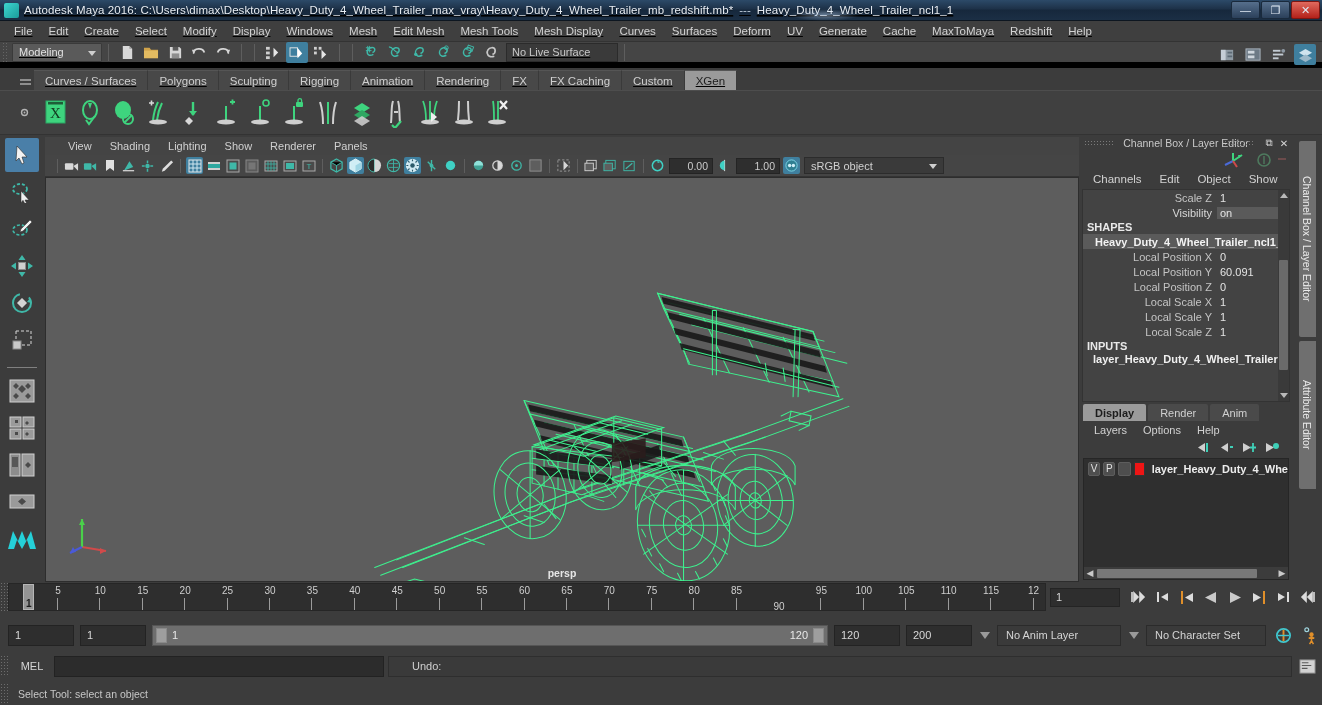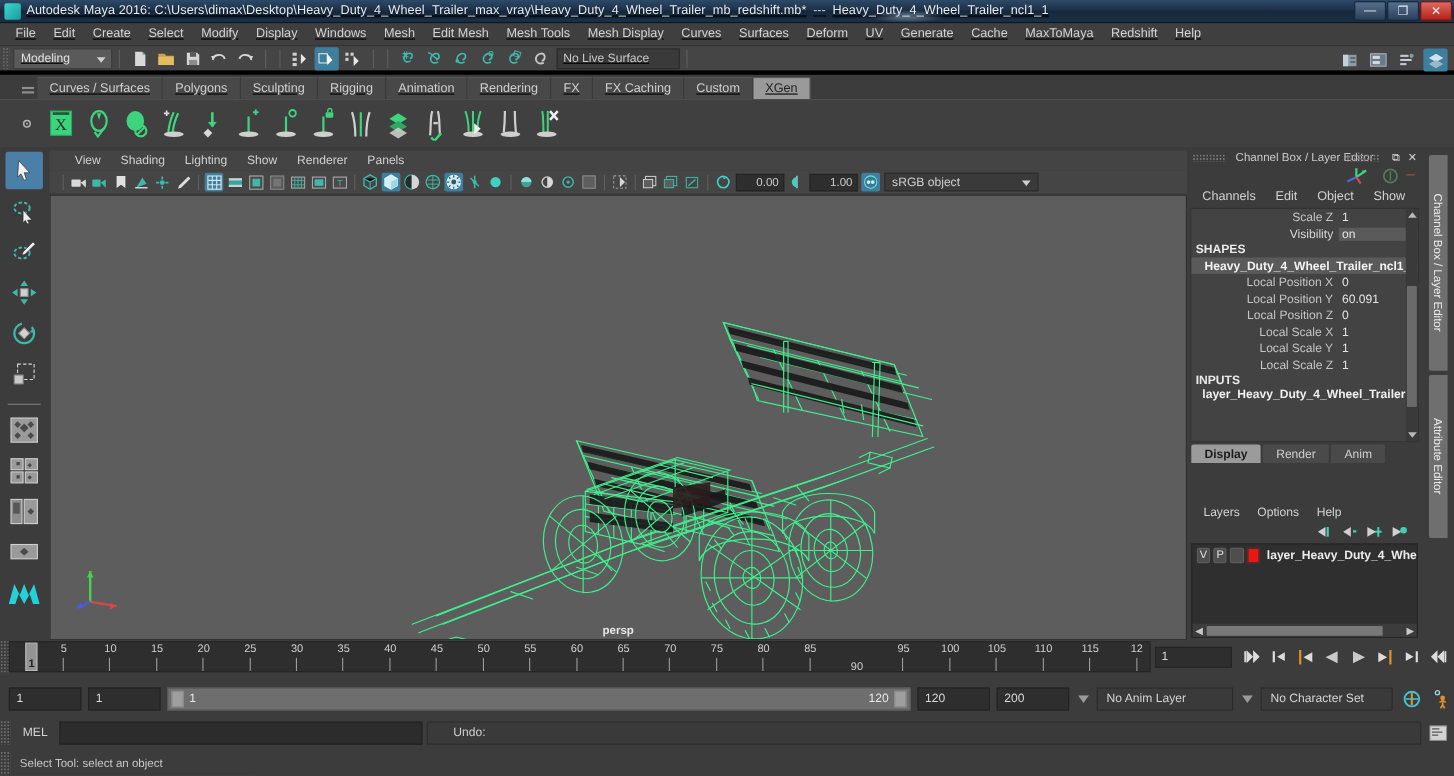--- a/index.html
+++ b/index.html
@@ -51,21 +51,21 @@
     height: 21px; background: #3f3f3f; display: flex; align-items: center;
     padding-left: 6px; border-bottom: 1px solid #333;
   }
   .menubar .mi {
     color: #d3d3d3; font-size: 11.5px; padding: 2px 8px; white-space: nowrap;
   }
 
   
   .statusbar {
     height: 26px; background: #454545; display: flex; align-items: center;
-    padding-left: 2px; border-bottom: 4px solid #000000; position: relative;
+    padding-left: 2px; border-bottom: 6px solid #000000; position: relative;
   }
   .grip {
     width: 7px; height: 20px; margin-right: 3px; flex:0 0 auto;
     background-image: radial-gradient(#6d6d6d 40%, transparent 41%);
     background-size: 3px 3px; opacity: .8;
   }
   .modesel {
     width: 90px; height: 19px; background: #5a5a5a; border: 1px solid #3a3a3a;
     color: #e2e2e2; font-size: 11px; display: flex; align-items: center;
     padding-left: 6px; position: relative; border-radius: 1px;
@@ -222,21 +222,21 @@
   .cbscroll .ar.b i { border-top: 5px solid #b9b9b9; }
 
   
   .ledit { height: 180px; display: flex; flex-direction: column; }
   .ltabs { height: 19px; display: flex; padding-left: 3px; gap: 2px; align-items: flex-end; }
   .ltab {
     padding: 0 12px; height: 17px; display:flex;align-items:center;
     font-size:11px; color:#d0d0d0; background:#4a4a4a; border-radius:2px 2px 0 0;
   }
   .ltab.active { background:#9b9b9b; color:#1c1c1c; font-weight:bold; }
-  .lmenu { height:18px; display:flex; align-items:center; padding-left:6px;margin-top:36px; }
+  .lmenu { height:18px; display:flex; align-items:center; padding-left:6px; }
   .lmenu .lm { color:#d2d2d2; font-size:11px; padding: 0 8px; }
   .lbtnrow { height: 17px; display:flex; justify-content:flex-end; align-items:center; gap:6px; padding-right:12px;}
   .llist {
     flex: 1; background: #2f2f2f; margin: 2px 3px; border: 1px solid #262626;
     position: relative; overflow: hidden;
   }
   .lrow { height: 17px; display: flex; align-items: center; gap: 3px; padding: 2px 0 0 4px; }
   .lbx {
     width: 19px; height: 14px; background: #4e4e4e; border: 1px solid #5d5d5d;
     color: #e0e0e0; font-size: 10px; display:flex;align-items:center;justify-content:center;

